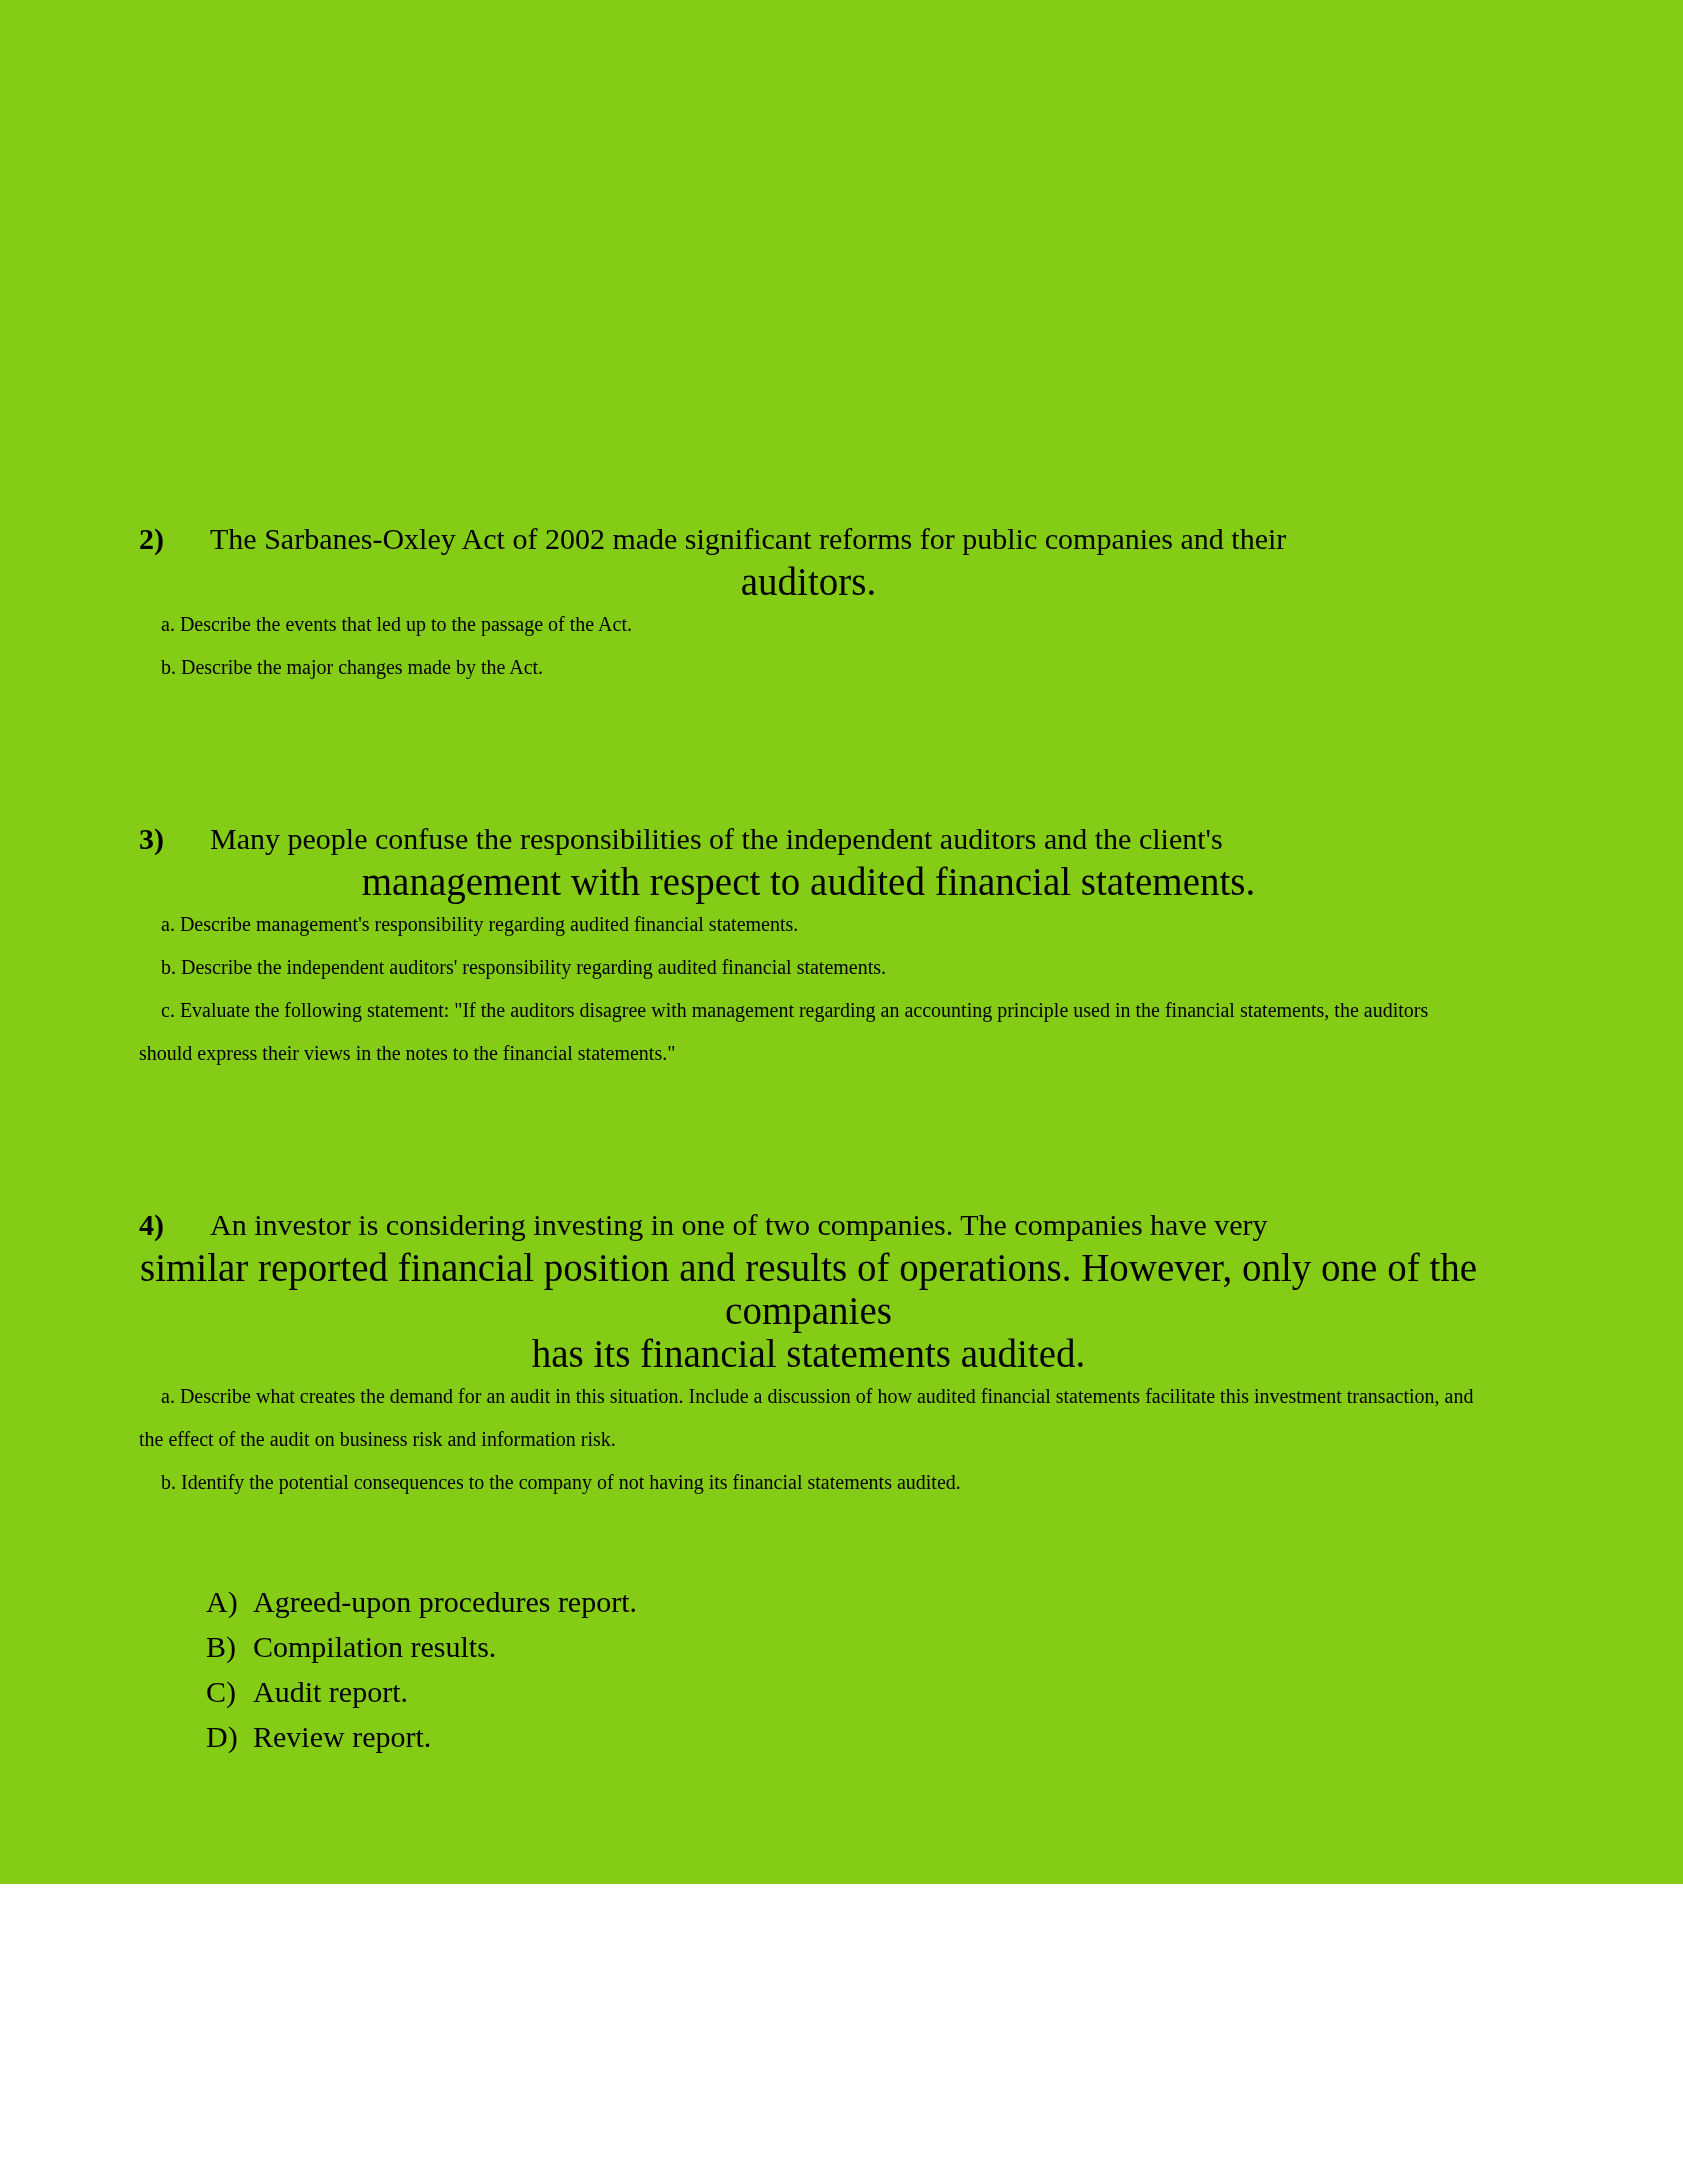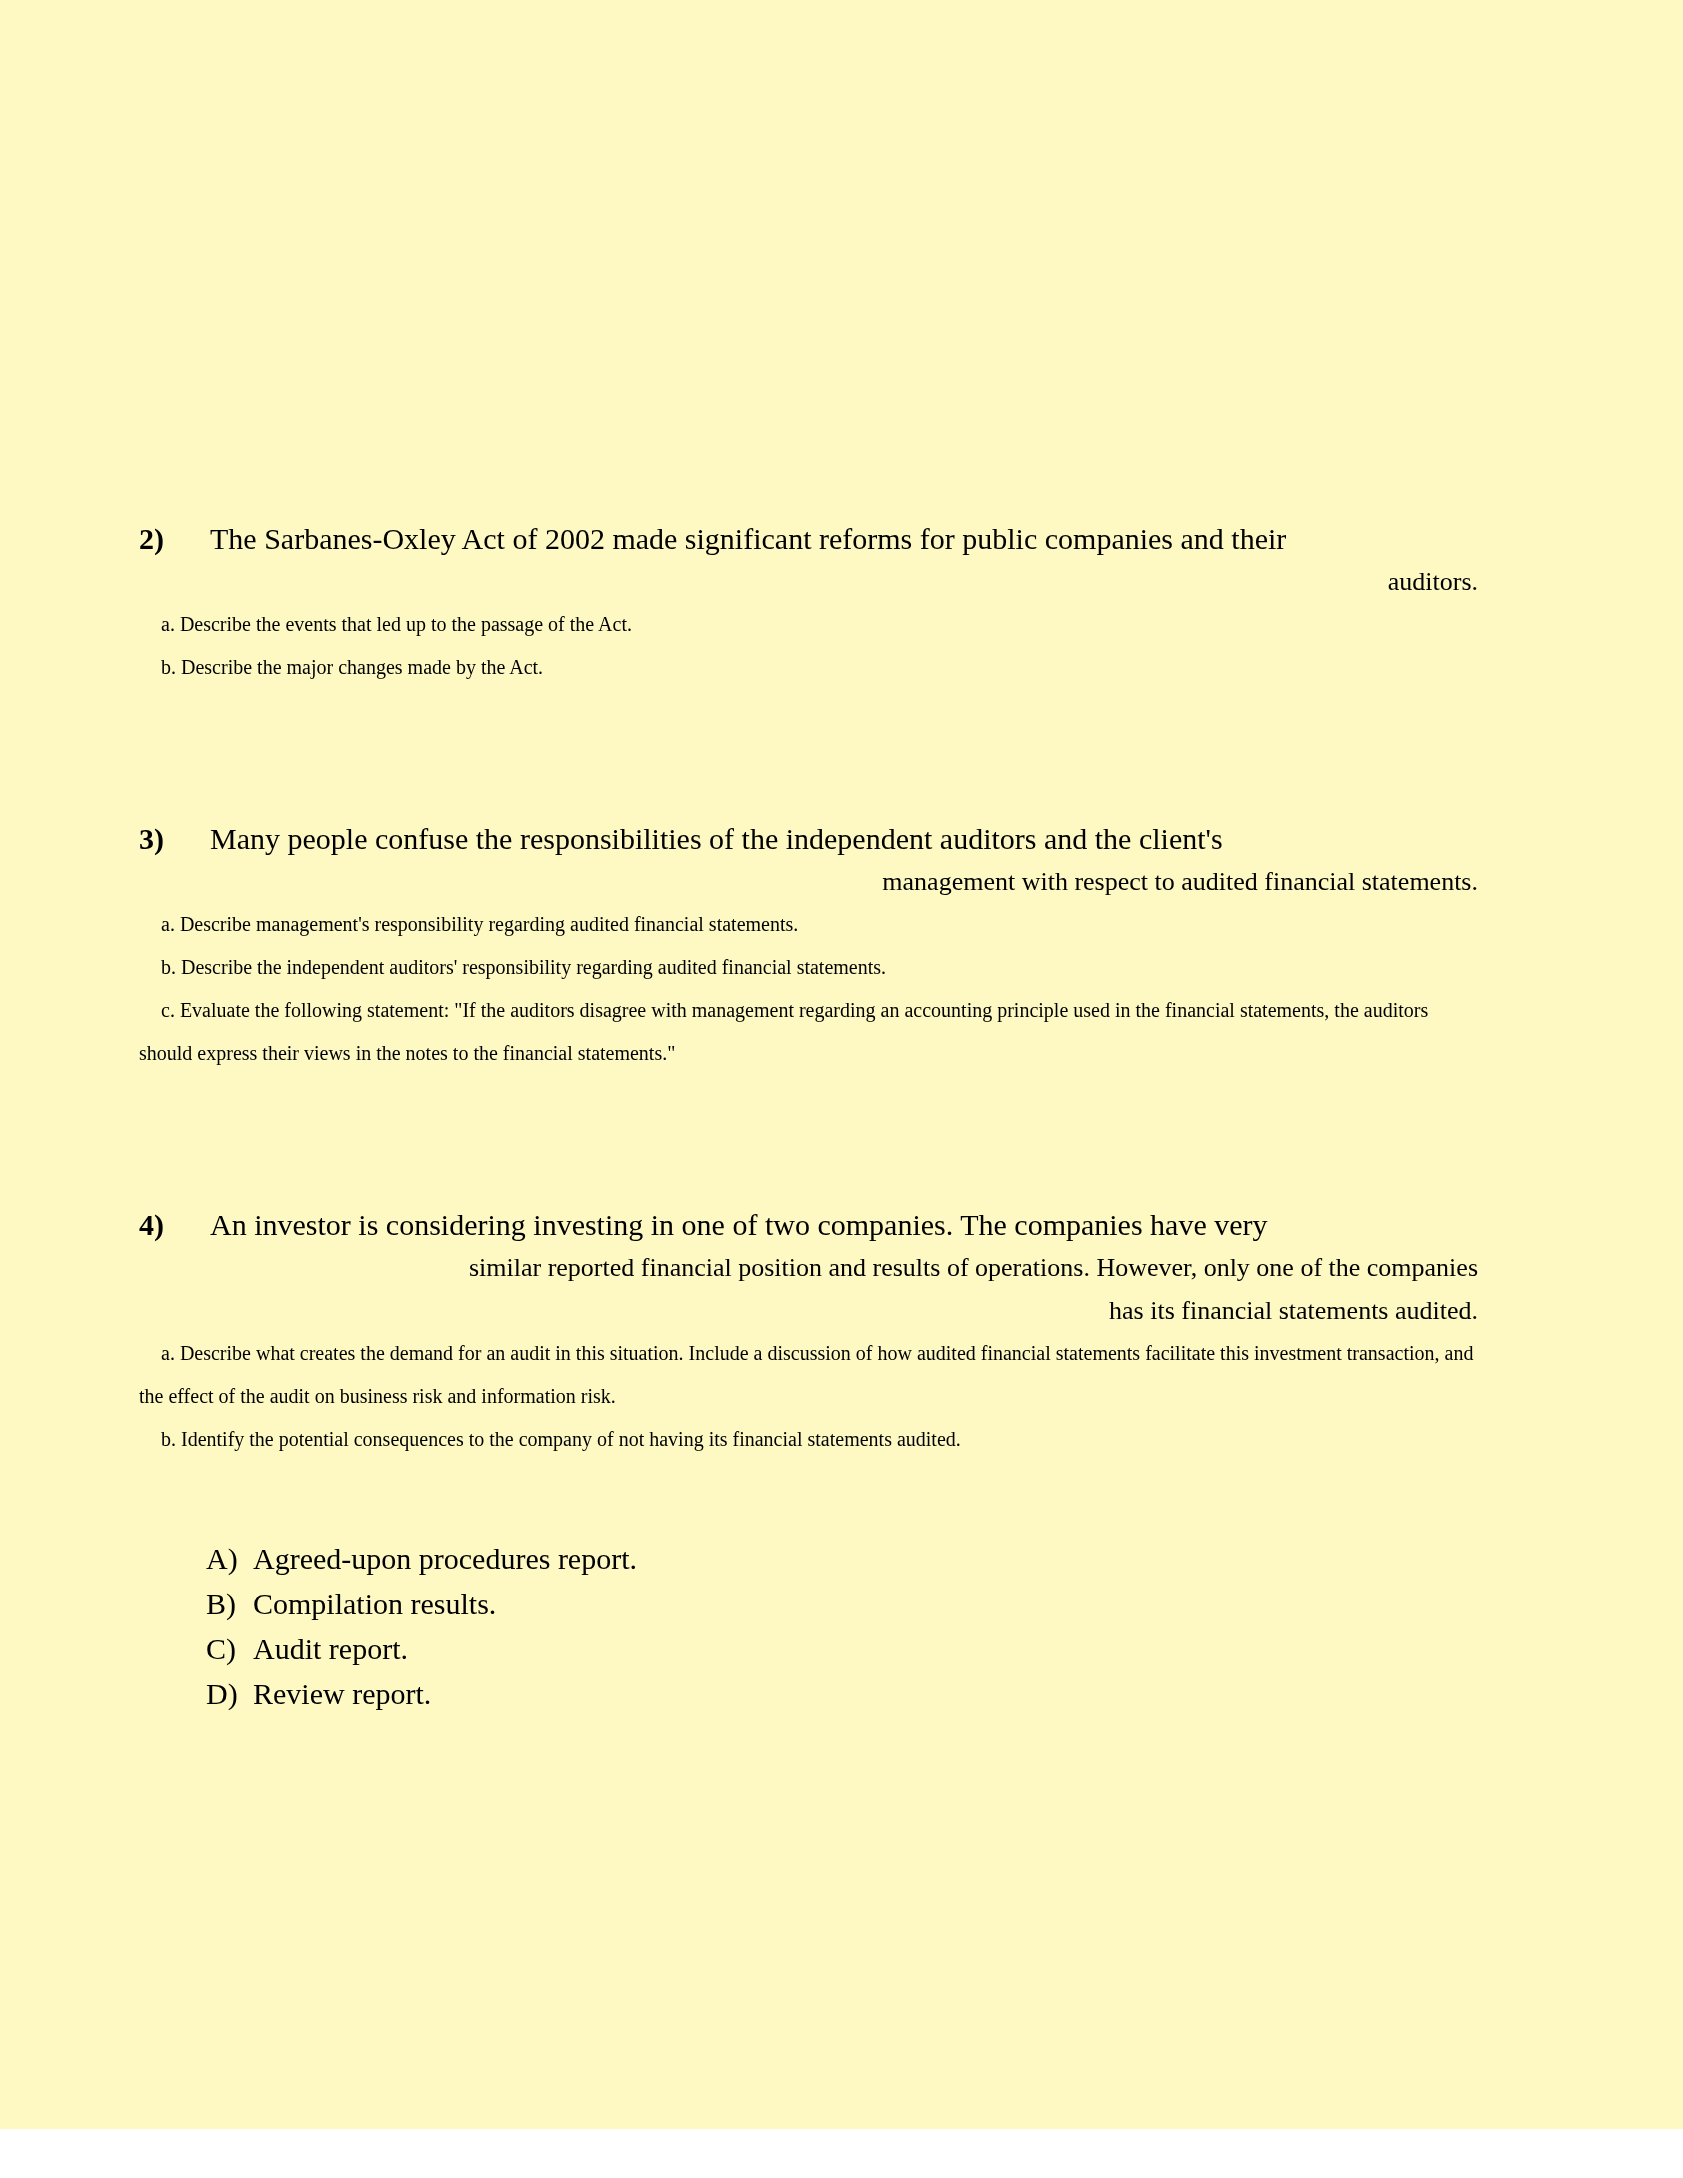--- a/index.html
+++ b/index.html
@@ -3,41 +3,41 @@
 <meta charset="utf-8">
 <style>
   html, body {
     margin: 0;
     padding: 0;
     background: #ffffff;
   }
   .page {
     position: relative;
     width: 1683px;
-    height: 2129px;
-    background: #fef9c3;
+    height: 1884px;
+    background: #84cc16;
     overflow: hidden;
     font-family: "Liberation Serif", "DejaVu Serif", serif;
     color: #000000;
   }
   .content {
     position: absolute;
     left: 139px;
     top: 517px;
     width: 1339px;
   }
 
   
   .qblock {
     margin: 0 0 0 0;
   }
   .qline {
-    font-size: 26px;
+    font-size: 39px;
     line-height: 43px;
-    text-align: right;
+    text-align: center;
     margin: 0;
     color: #000000;
   }
   .qstem {
     font-size: 30px;
     line-height: 43px;
     margin: 0;
     text-align: left;
   }
   .qnum {

